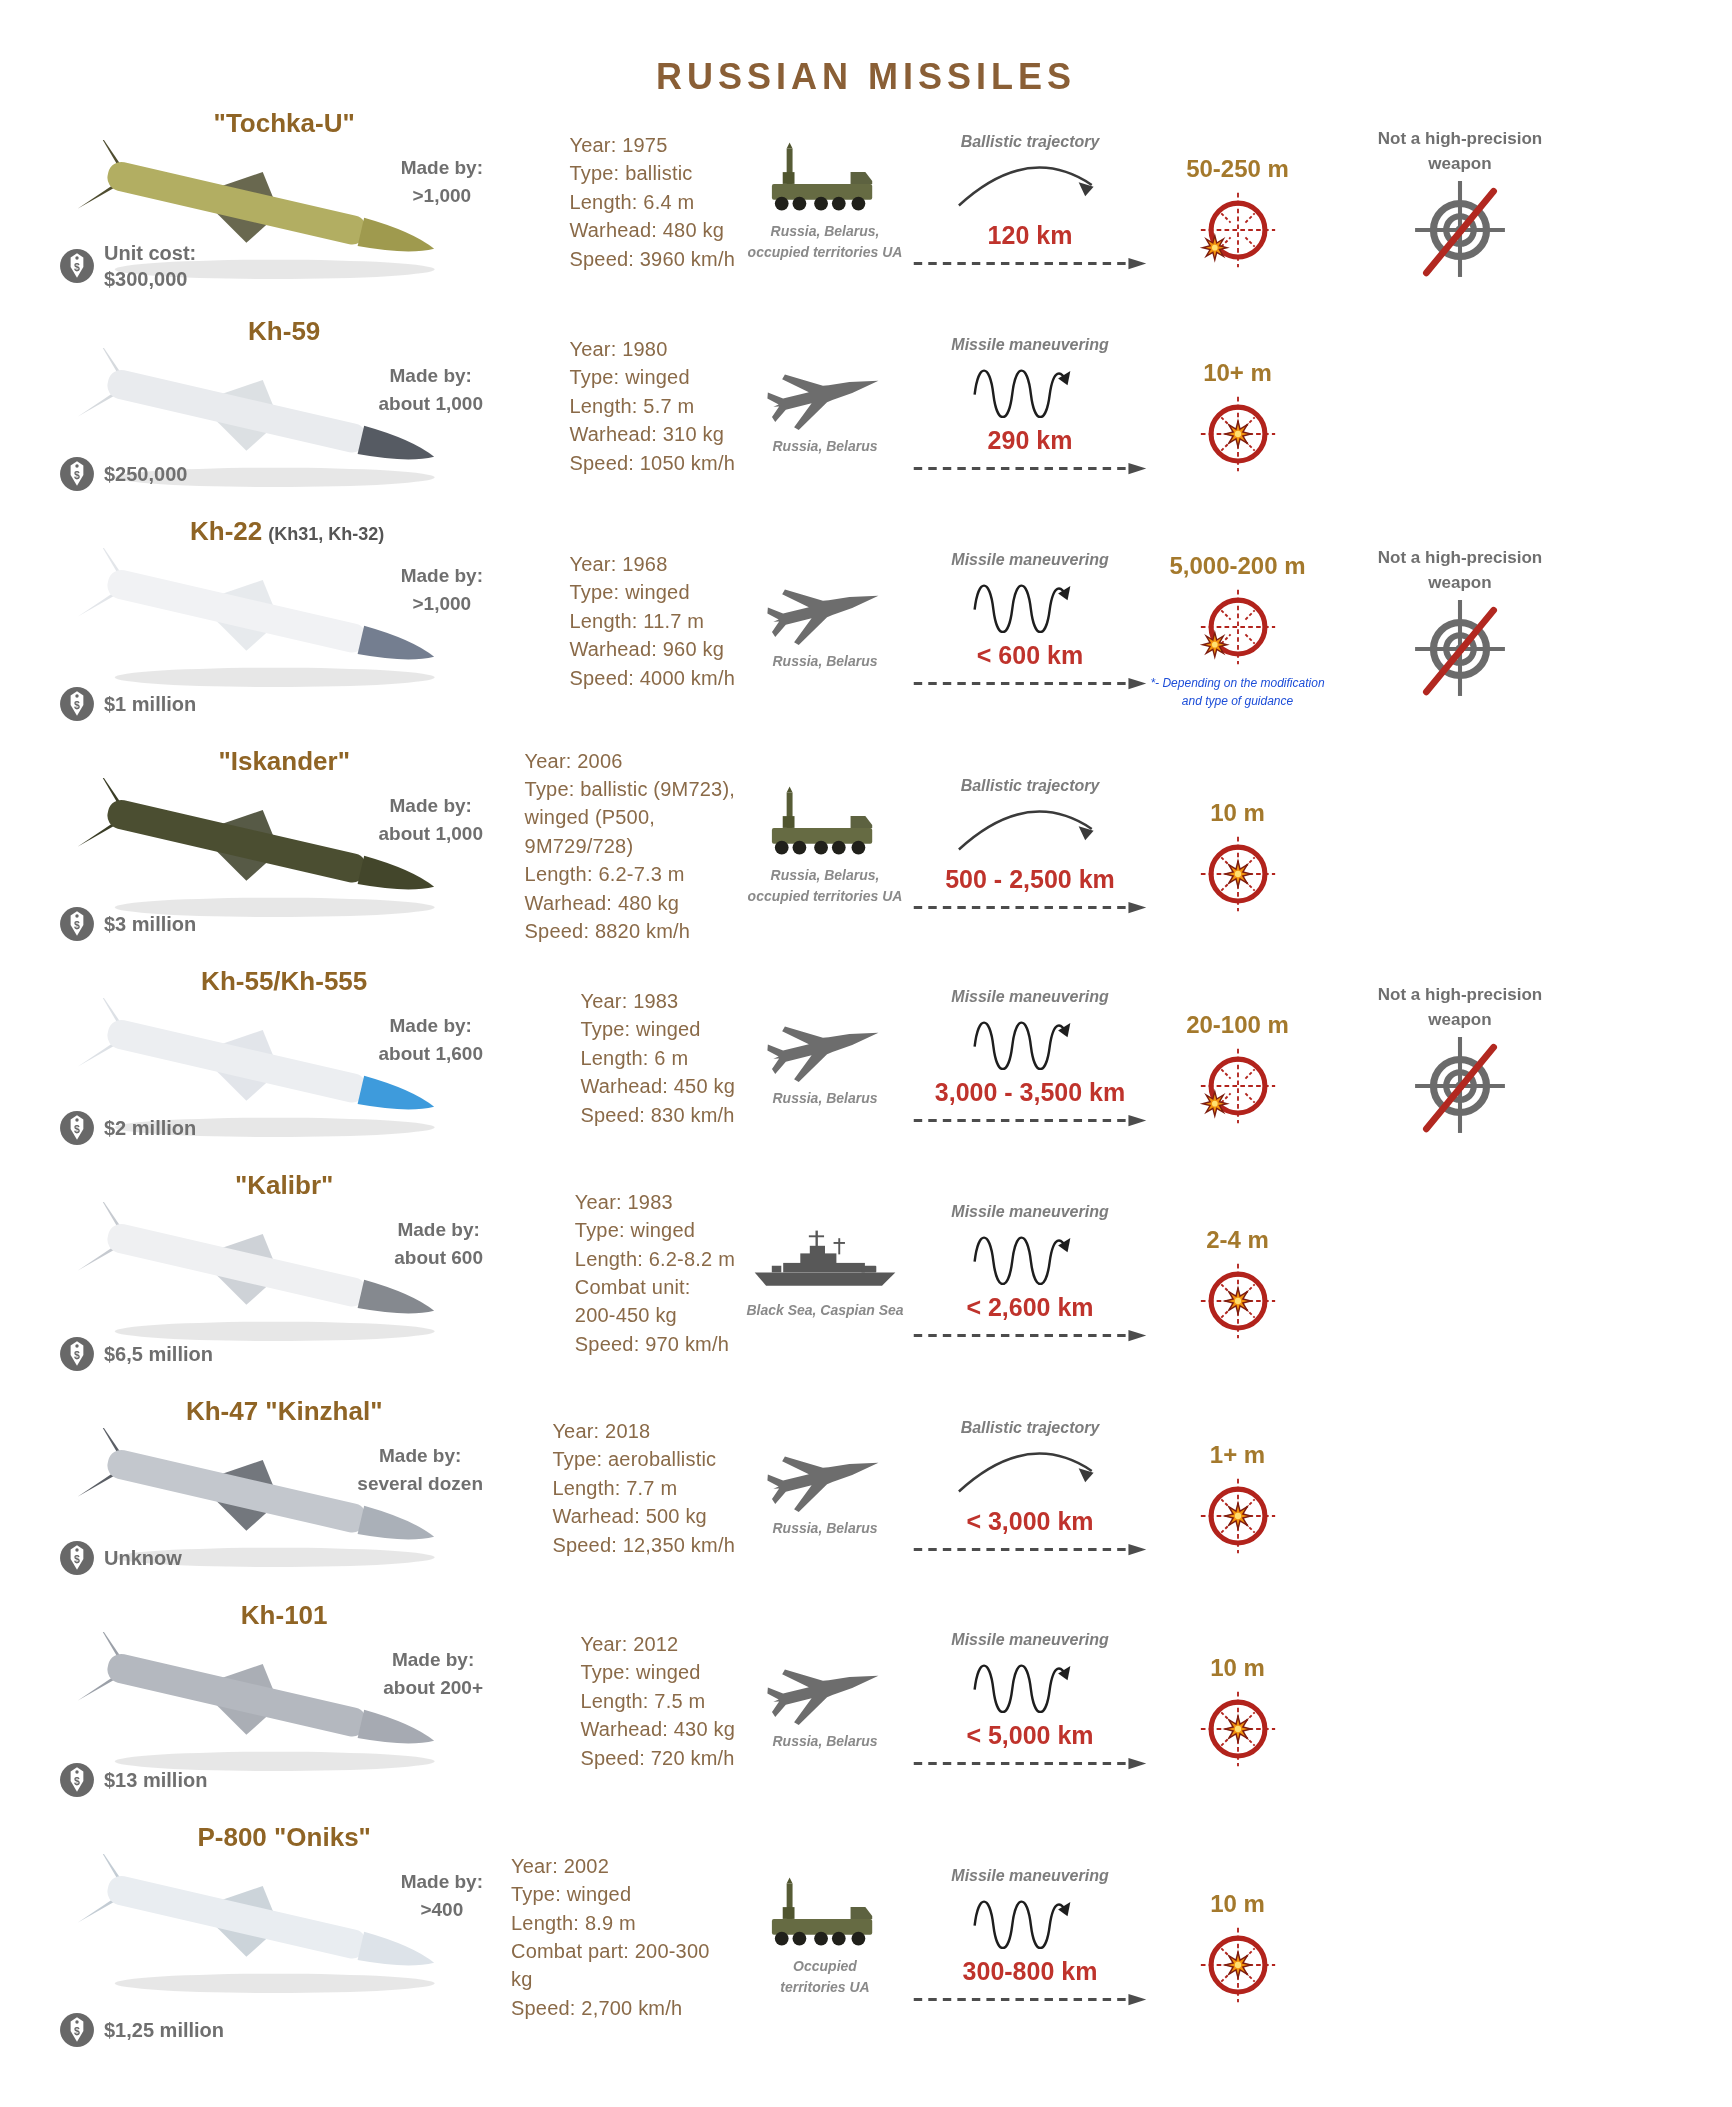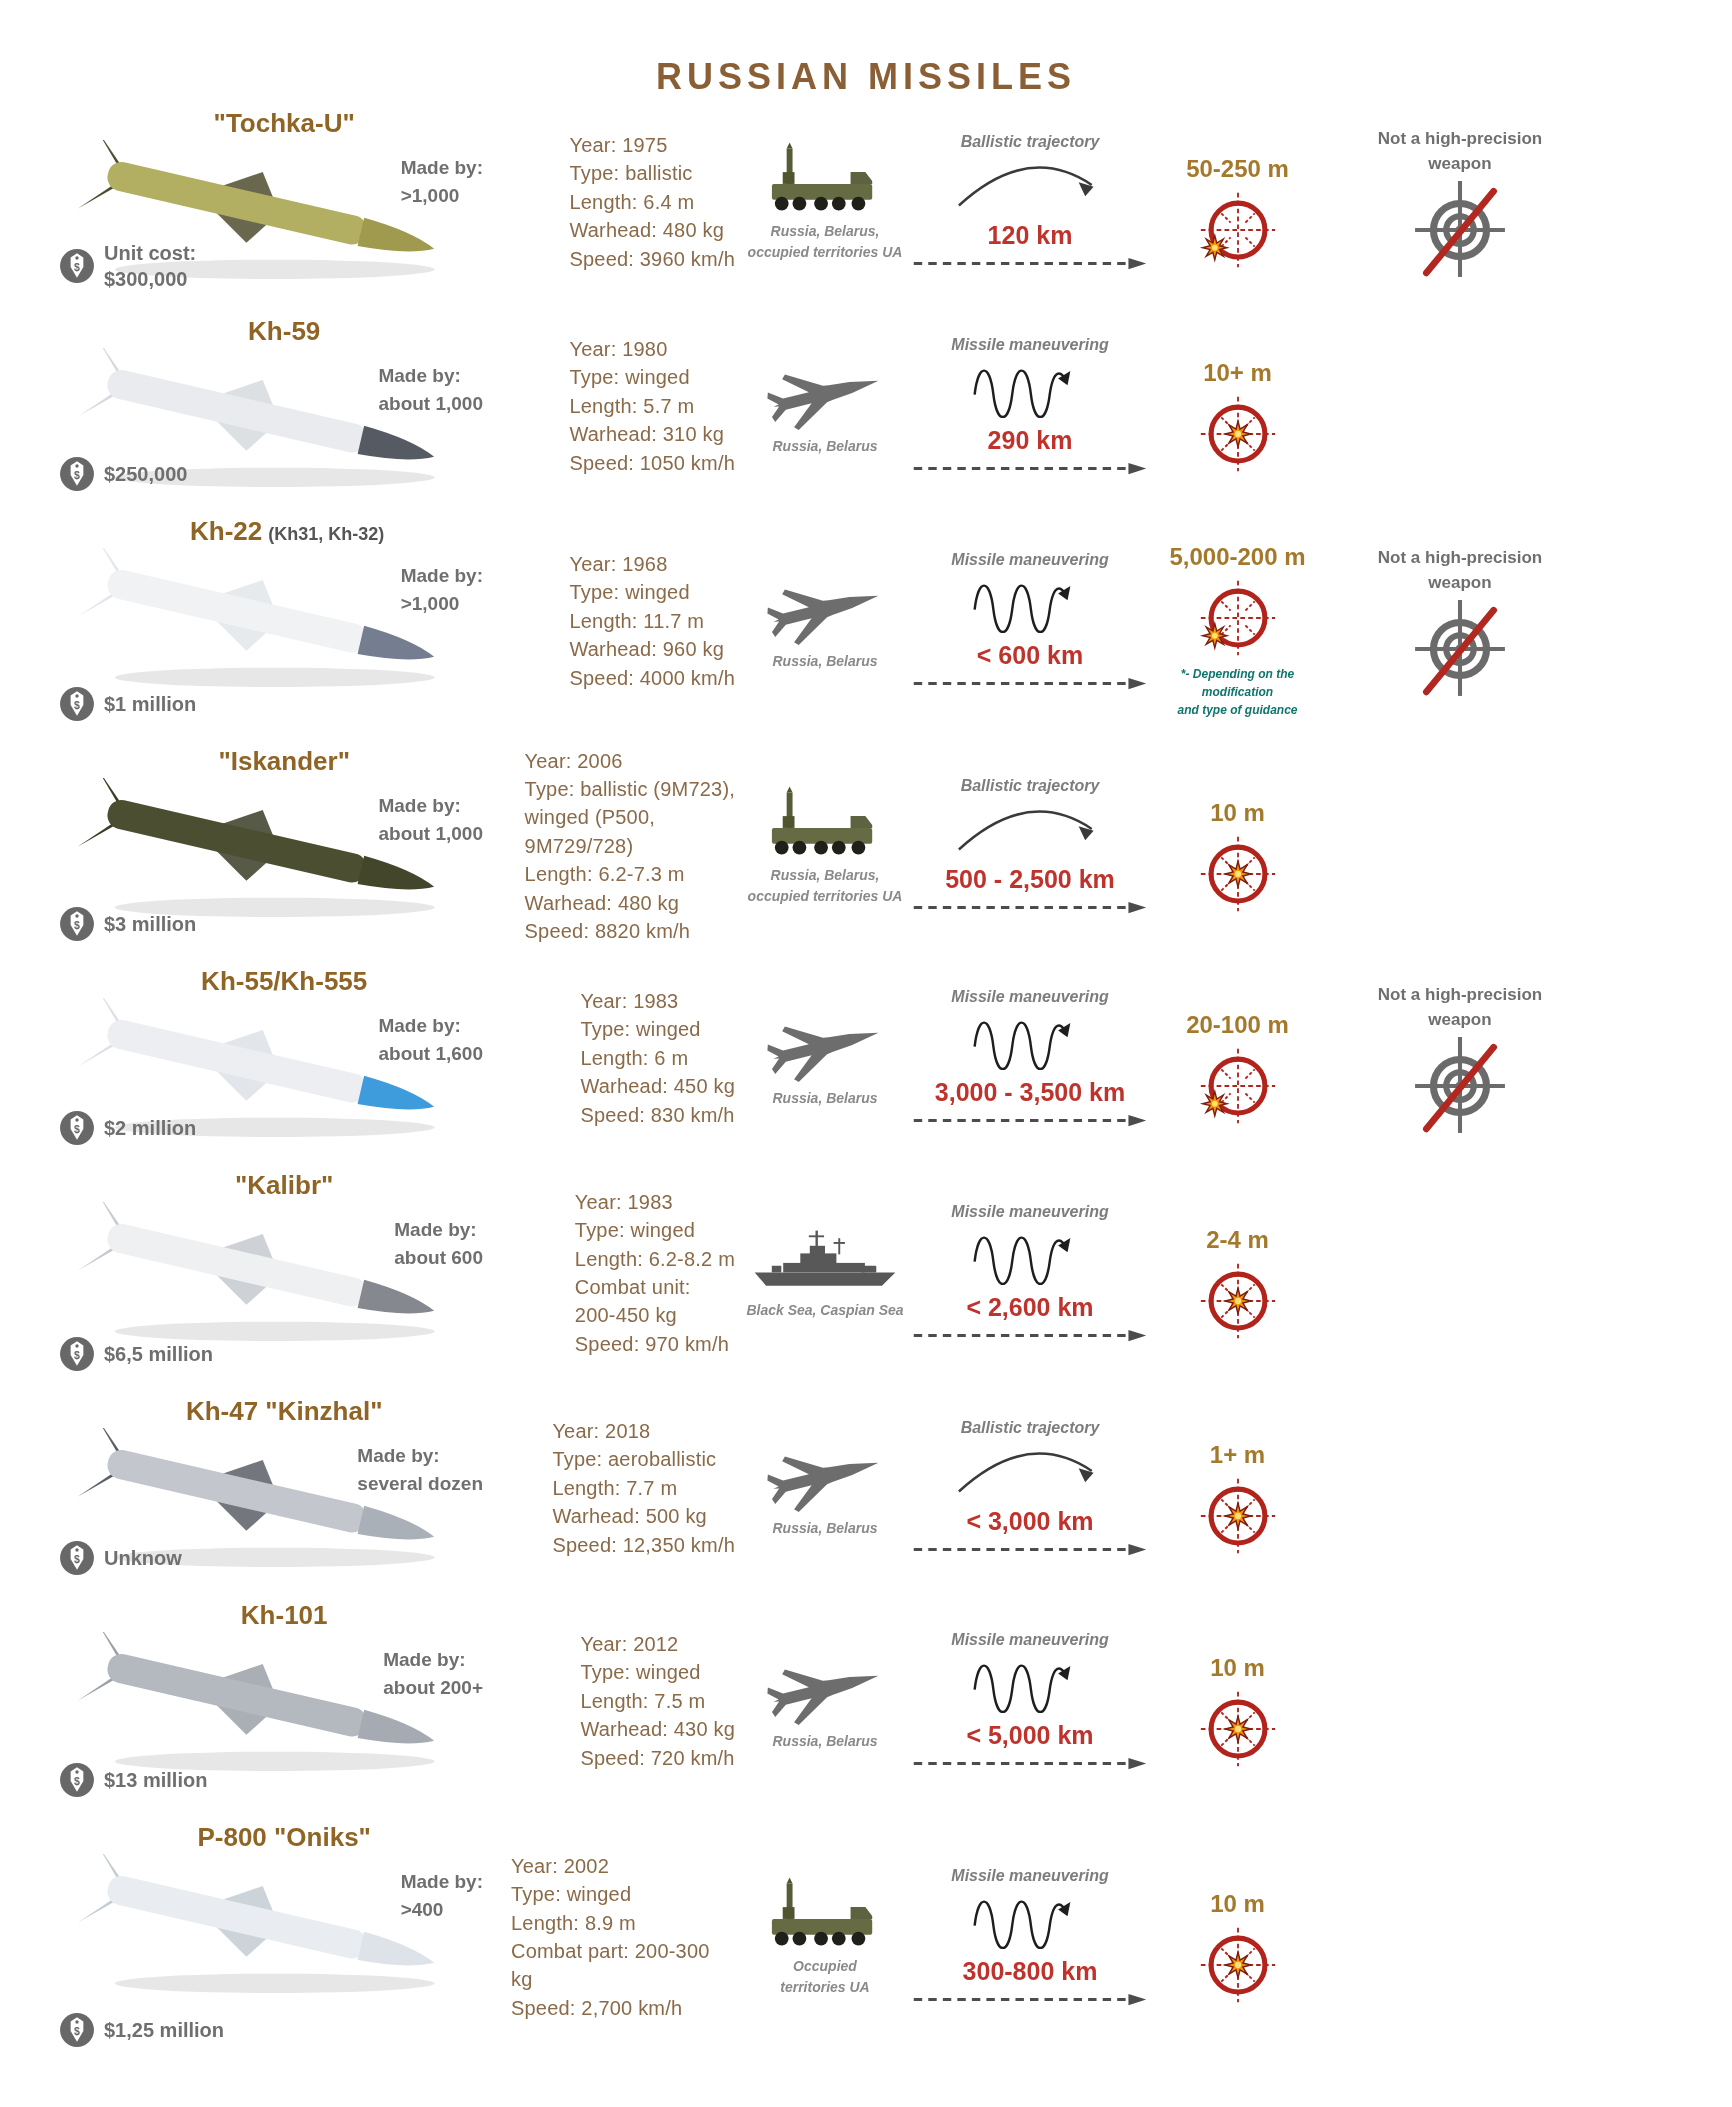--- a/index.html
+++ b/index.html
@@ -27,21 +27,21 @@
   .rows .row:nth-of-type(8){height:222px}
   .rows .row:nth-of-type(9){height:250px}
   .cell{display:flex;flex-direction:column;align-items:center;justify-content:center;}
   
   .c-missile{position:relative;width:100%;height:100%;display:block;}
   .m-name{position:absolute;top:10px;left:54%;transform:translateX(-50%);white-space:nowrap;
           font-size:26px;font-weight:bold;color:var(--c-name,#8f6425);}
   .m-suffix{font-size:18px;color:#555;margin-left:6px;font-weight:bold;}
   .missile-art{position:absolute;left:16px;top:42px;width:388px;height:152px;}
   .missile-art .shadow{fill:#b9b9b9;opacity:.35;}
-  .made-by{position:absolute;right:2px;top:56px;font-size:19px;
+  .made-by{position:absolute;right:2px;top:56px;text-align:center;font-size:19px;
            font-weight:bold;color:#6f6f6f;line-height:1.45;}
   .cost{position:absolute;left:4px;bottom:14px;display:flex;align-items:center;gap:9px;
         font-size:20px;font-weight:bold;color:#6f6f6f;}
   .cost .tag-ico{width:36px;height:36px;flex:0 0 auto;}
   .cost-text{line-height:1.3;}
   
   .c-specs{align-items:flex-end;padding-left:26px;}
   .specs{white-space:pre-line;font-size:20px;line-height:1.42;color:var(--c-specs,#8a6a48);
          letter-spacing:.2px;}
   
@@ -64,21 +64,21 @@
   .range{margin-top:4px;font-size:25px;font-weight:bold;color:var(--c-range,#bf332c);
          white-space:nowrap;}
   .dash-arrow{width:250px;height:15px;margin-top:2px;}
   
   .c-acc{gap:8px;}
   .acc-val{font-size:24px;font-weight:bold;color:var(--c-accuracy,#a4792c);white-space:nowrap;margin-top:20px;}
   .acc-ico{width:78px;height:78px;}
   .acc-ico g.expl{display:none;}
   .row[data-acc="center"] g.expl-center{display:inline;}
   .row[data-acc="edge"] g.expl-edge{display:inline;}
-  .footnote{font-size:12px;font-weight:bold;font-style:italic;color:#0f766e;
+  .footnote{font-size:12px;font-weight:normal;font-style:italic;color:#1d4ed8;
             text-align:center;white-space:pre-line;max-width:240px;line-height:1.5;}
   .footnote:empty{display:none;}
   
   .c-note{visibility:hidden;gap:4px;}
   .row.has-note .c-note{visibility:visible;}
   .note-text{font-size:17px;font-weight:bold;color:#6f6f6f;text-align:center;
              white-space:pre-line;line-height:1.5;}
   .note-ico{width:92px;height:98px;}
 </style>
 </head>

